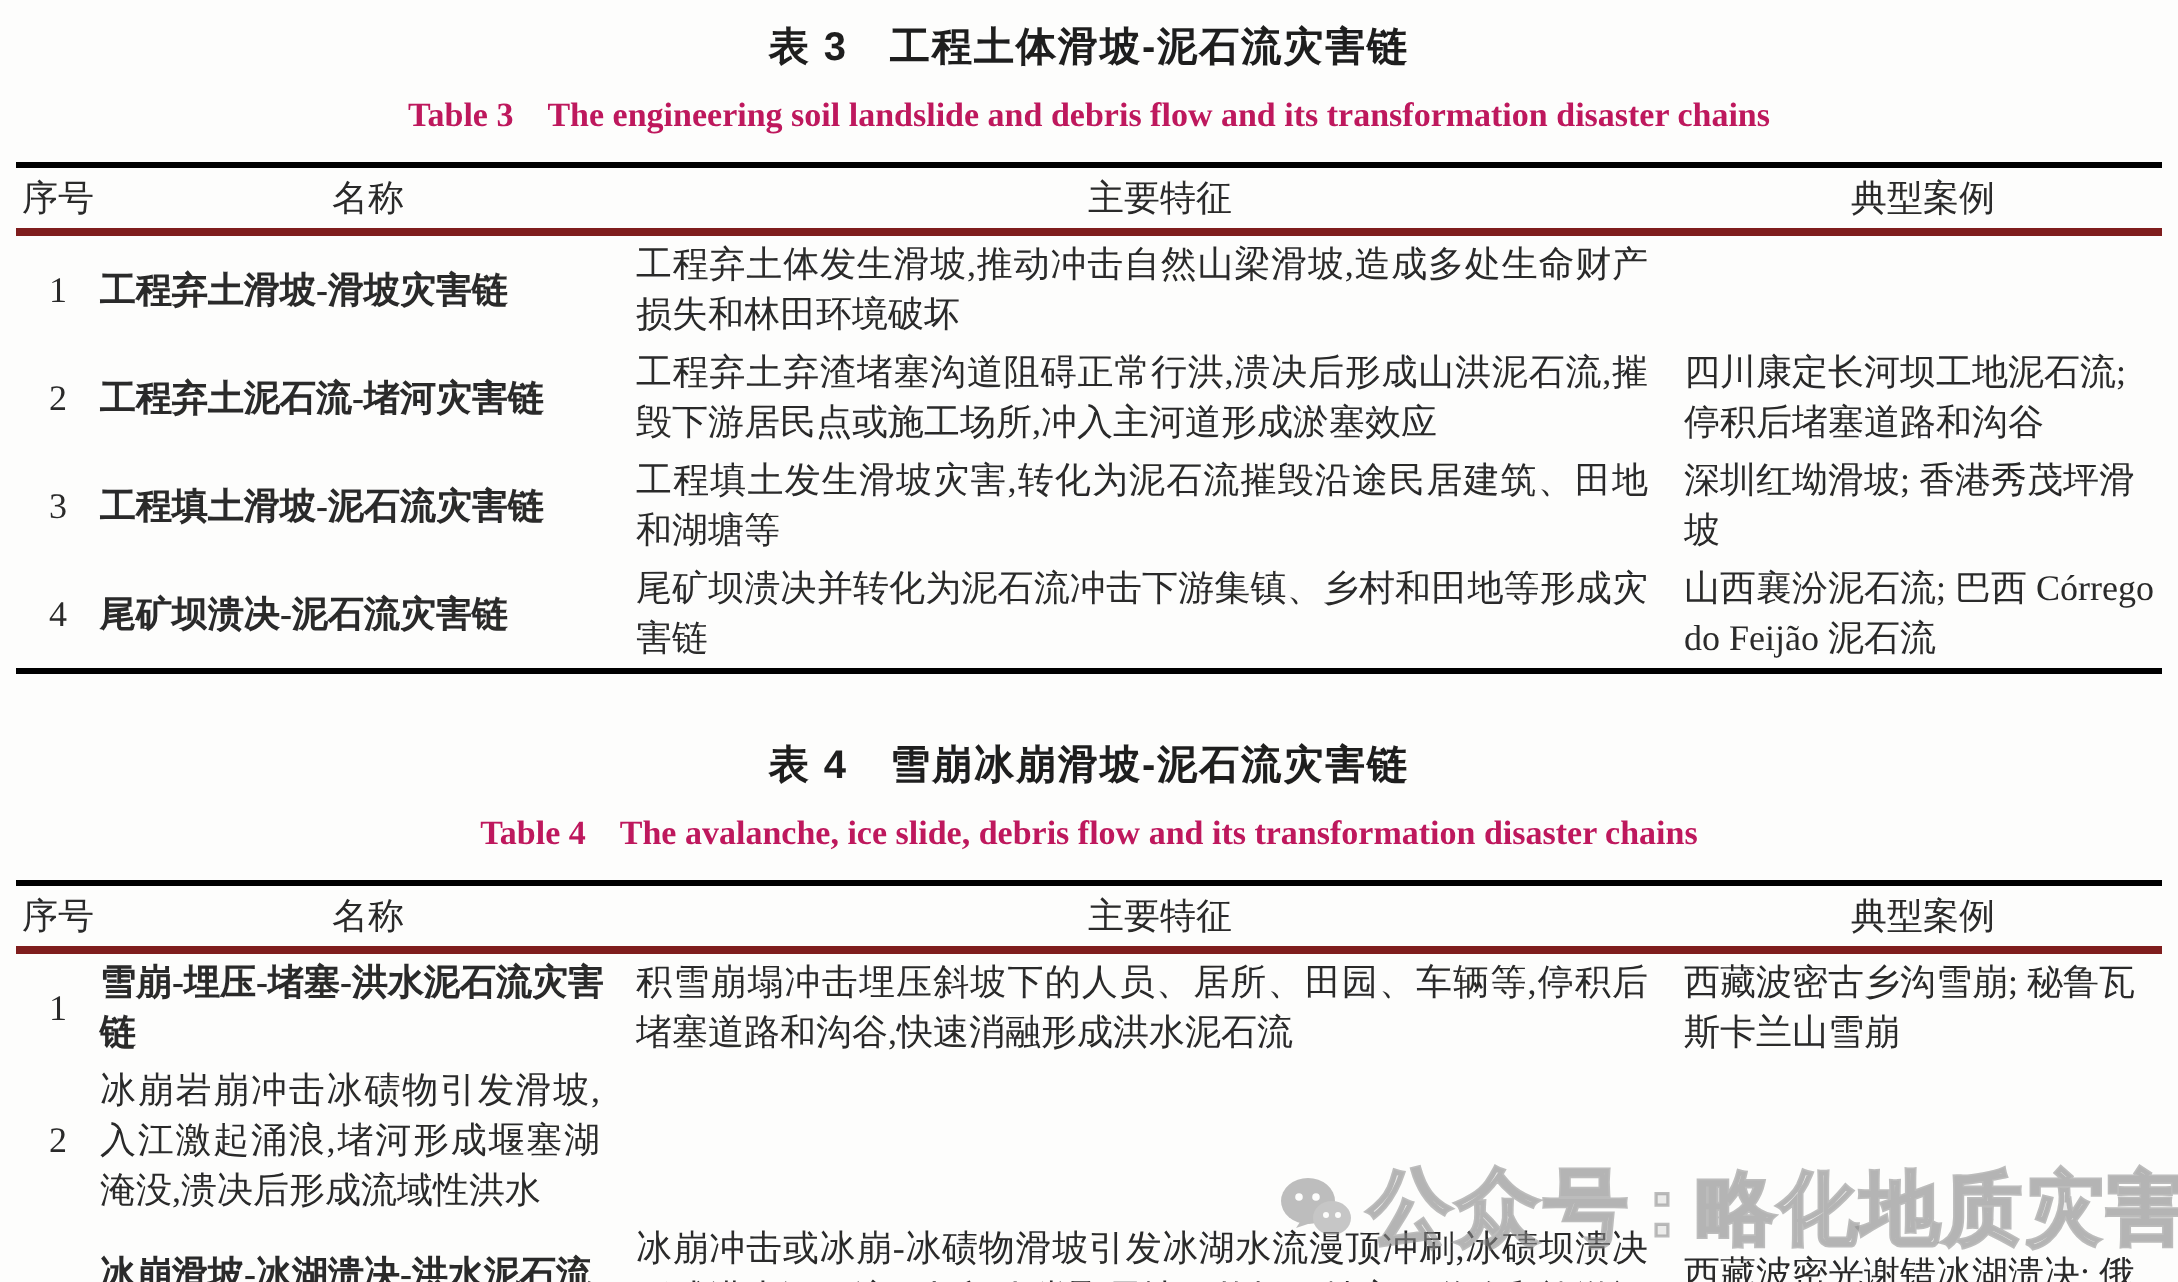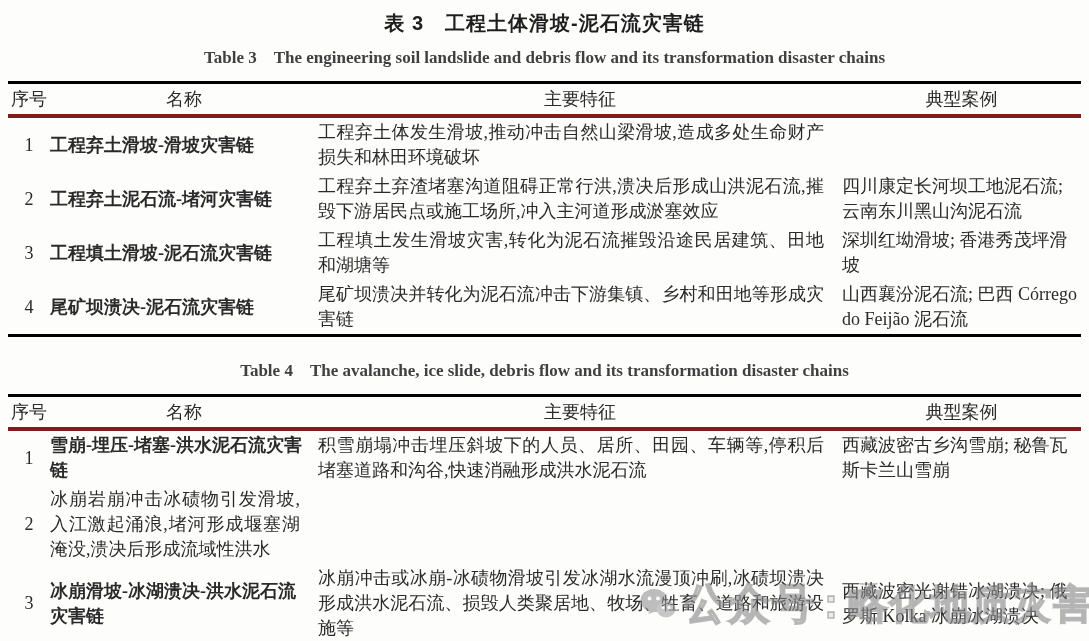--- a/index.html
+++ b/index.html
@@ -16,21 +16,21 @@
     text-align:center;
     font-size:20px;font-weight:bold;
     font-family:"Liberation Sans","DejaVu Sans",sans-serif;
     letter-spacing:1px;
     color:#1e1e1e;
   }
   .en-title{
     margin-top:9px;
     text-align:center;
     font-size:17px;font-weight:bold;
-    color:#404040;
+    color:#be185d;
   }
   .tbl{
     margin:12px 8px 0 8px;
     border-top:3px solid #000;
     border-bottom:3px solid #000;
   }
   .grid-row{
     display:grid;
     grid-template-columns:42px 268px 524px 1fr;
     align-items:center;
@@ -88,38 +88,39 @@
 
       <div class="grid-row trow">
         <div class="cell-no">1</div>
         <div class="cell-name">工程弃土滑坡-滑坡灾害链</div>
         <div class="cell-feat">工程弃土体发生滑坡,推动冲击自然山梁滑坡,造成多处生命财产损失和林田环境破坏</div>
       </div>
       <div class="grid-row trow">
         <div class="cell-no">2</div>
         <div class="cell-name">工程弃土泥石流-堵河灾害链</div>
         <div class="cell-feat">工程弃土弃渣堵塞沟道阻碍正常行洪,溃决后形成山洪泥石流,摧毁下游居民点或施工场所,冲入主河道形成淤塞效应</div>
-        <div class="cell-case">四川康定长河坝工地泥石流; 云南东川黑山沟泥石流</div>
+        <div class="cell-case">四川康定长河坝工地泥石流; 停积后堵塞道路和沟谷</div>
       </div>
       <div class="grid-row trow">
         <div class="cell-no">3</div>
         <div class="cell-name">工程填土滑坡-泥石流灾害链</div>
         <div class="cell-feat">工程填土发生滑坡灾害,转化为泥石流摧毁沿途民居建筑、田地和湖塘等</div>
         <div class="cell-case">深圳红坳滑坡; 香港秀茂坪滑坡</div>
       </div>
       <div class="grid-row trow">
         <div class="cell-no">4</div>
         <div class="cell-name">尾矿坝溃决-泥石流灾害链</div>
         <div class="cell-feat">尾矿坝溃决并转化为泥石流冲击下游集镇、乡村和田地等形成灾害链</div>
         <div class="cell-case">山西襄汾泥石流; 巴西 Córrego do Feijão 泥石流</div>
       </div>
     </div>
   </section>
 
   <section class="section-gap">
+    <h2 class="zh-title">表 4　雪崩冰崩滑坡-泥石流灾害链</h2>
     <div class="en-title">Table 4　The avalanche, ice slide, debris flow and its transformation disaster chains</div>
 
     <div class="tbl">
       <div class="grid-row thead">
         <div class="hcell">序号</div>
         <div class="hcell">名称</div>
         <div class="hcell">主要特征</div>
         <div class="hcell">典型案例</div>
       </div>
 

